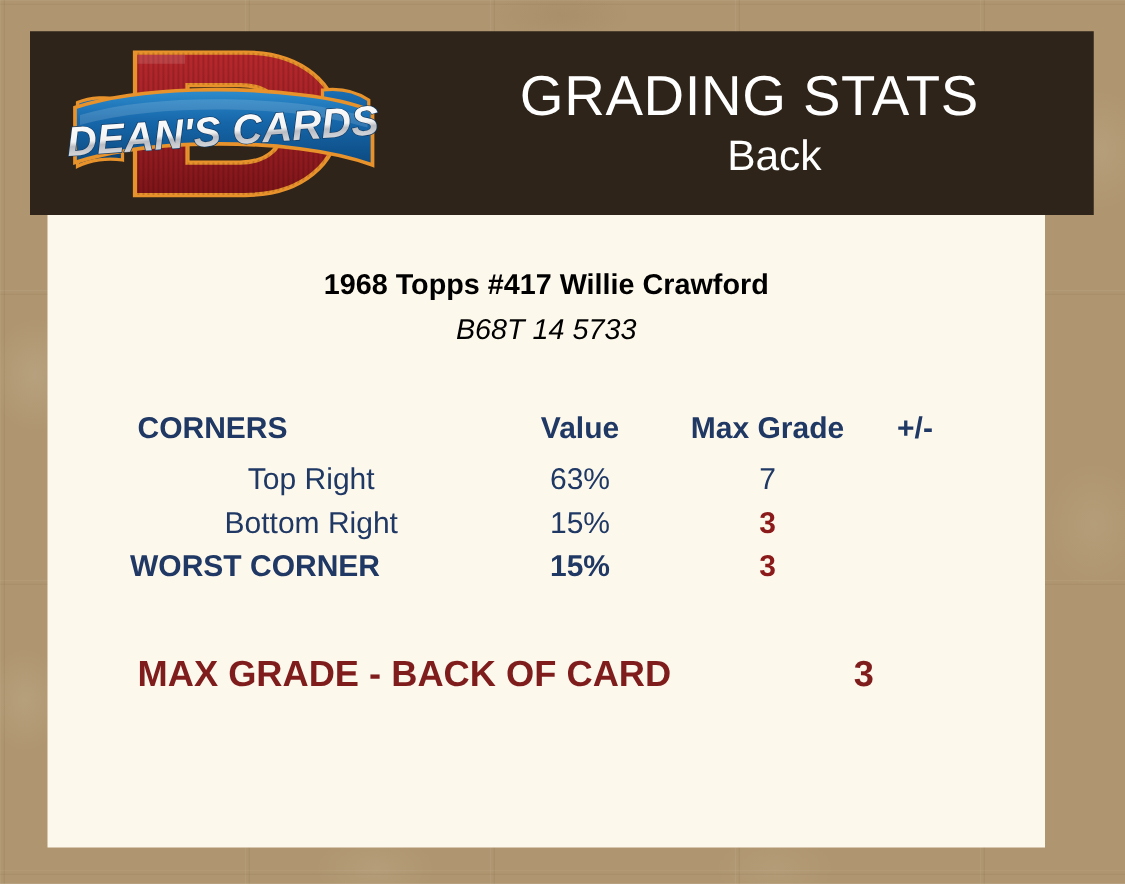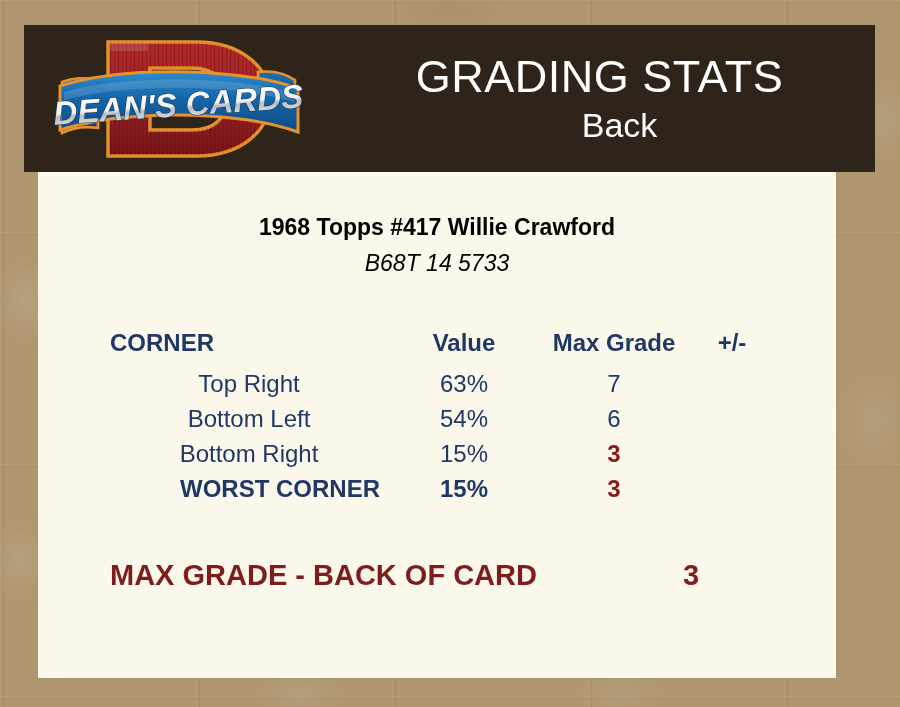--- a/index.html
+++ b/index.html
@@ -166,21 +166,21 @@
   tr.row-header-spacer td { height: 6px; font-size: 0; line-height: 6px; }
 
   td.grade-bad {
     color: #8b1a1a;
     font-weight: bold;
   }
   tr.row-worst td {
     font-weight: bold;
   }
   tr.row-worst td.col-label {
-    text-align: right;
+    text-align: left;
     padding-right: 14px;
   }
 
   
   .summary-row {
     margin: 51px auto 0 auto;
     width: 666px;
     display: flex;
     align-items: baseline;
     color: #7f1d1d;
@@ -266,43 +266,37 @@
 </div>
 
 <div id="content-panel">
 
   <div class="card-title">1968 Topps #417 Willie Crawford</div>
   <div class="card-subtitle">B68T 14 5733</div>
 
   <table class="stats-table">
     <thead>
       <tr>
-        <td class="col-label">CORNER</td>
+        <td class="col-label">CORNERS</td>
         <td class="col-value">Value</td>
         <td class="col-grade">Max Grade</td>
         <td class="col-pm">+/-</td>
       </tr>
       <tr class="row-header-spacer">
         <td colspan="4"></td>
       </tr>
     </thead>
     <tbody>
       <tr>
         <td class="col-label">Top Right</td>
         <td class="col-value">63%</td>
         <td class="col-grade">7</td>
         <td class="col-pm"></td>
       </tr>
       <tr>
-        <td class="col-label">Bottom Left</td>
-        <td class="col-value">54%</td>
-        <td class="col-grade">6</td>
-        <td class="col-pm"></td>
-      </tr>
-      <tr>
         <td class="col-label">Bottom Right</td>
         <td class="col-value">15%</td>
         <td class="col-grade grade-bad">3</td>
         <td class="col-pm"></td>
       </tr>
       <tr class="row-worst">
         <td class="col-label">WORST CORNER</td>
         <td class="col-value">15%</td>
         <td class="col-grade grade-bad">3</td>
         <td class="col-pm"></td>

